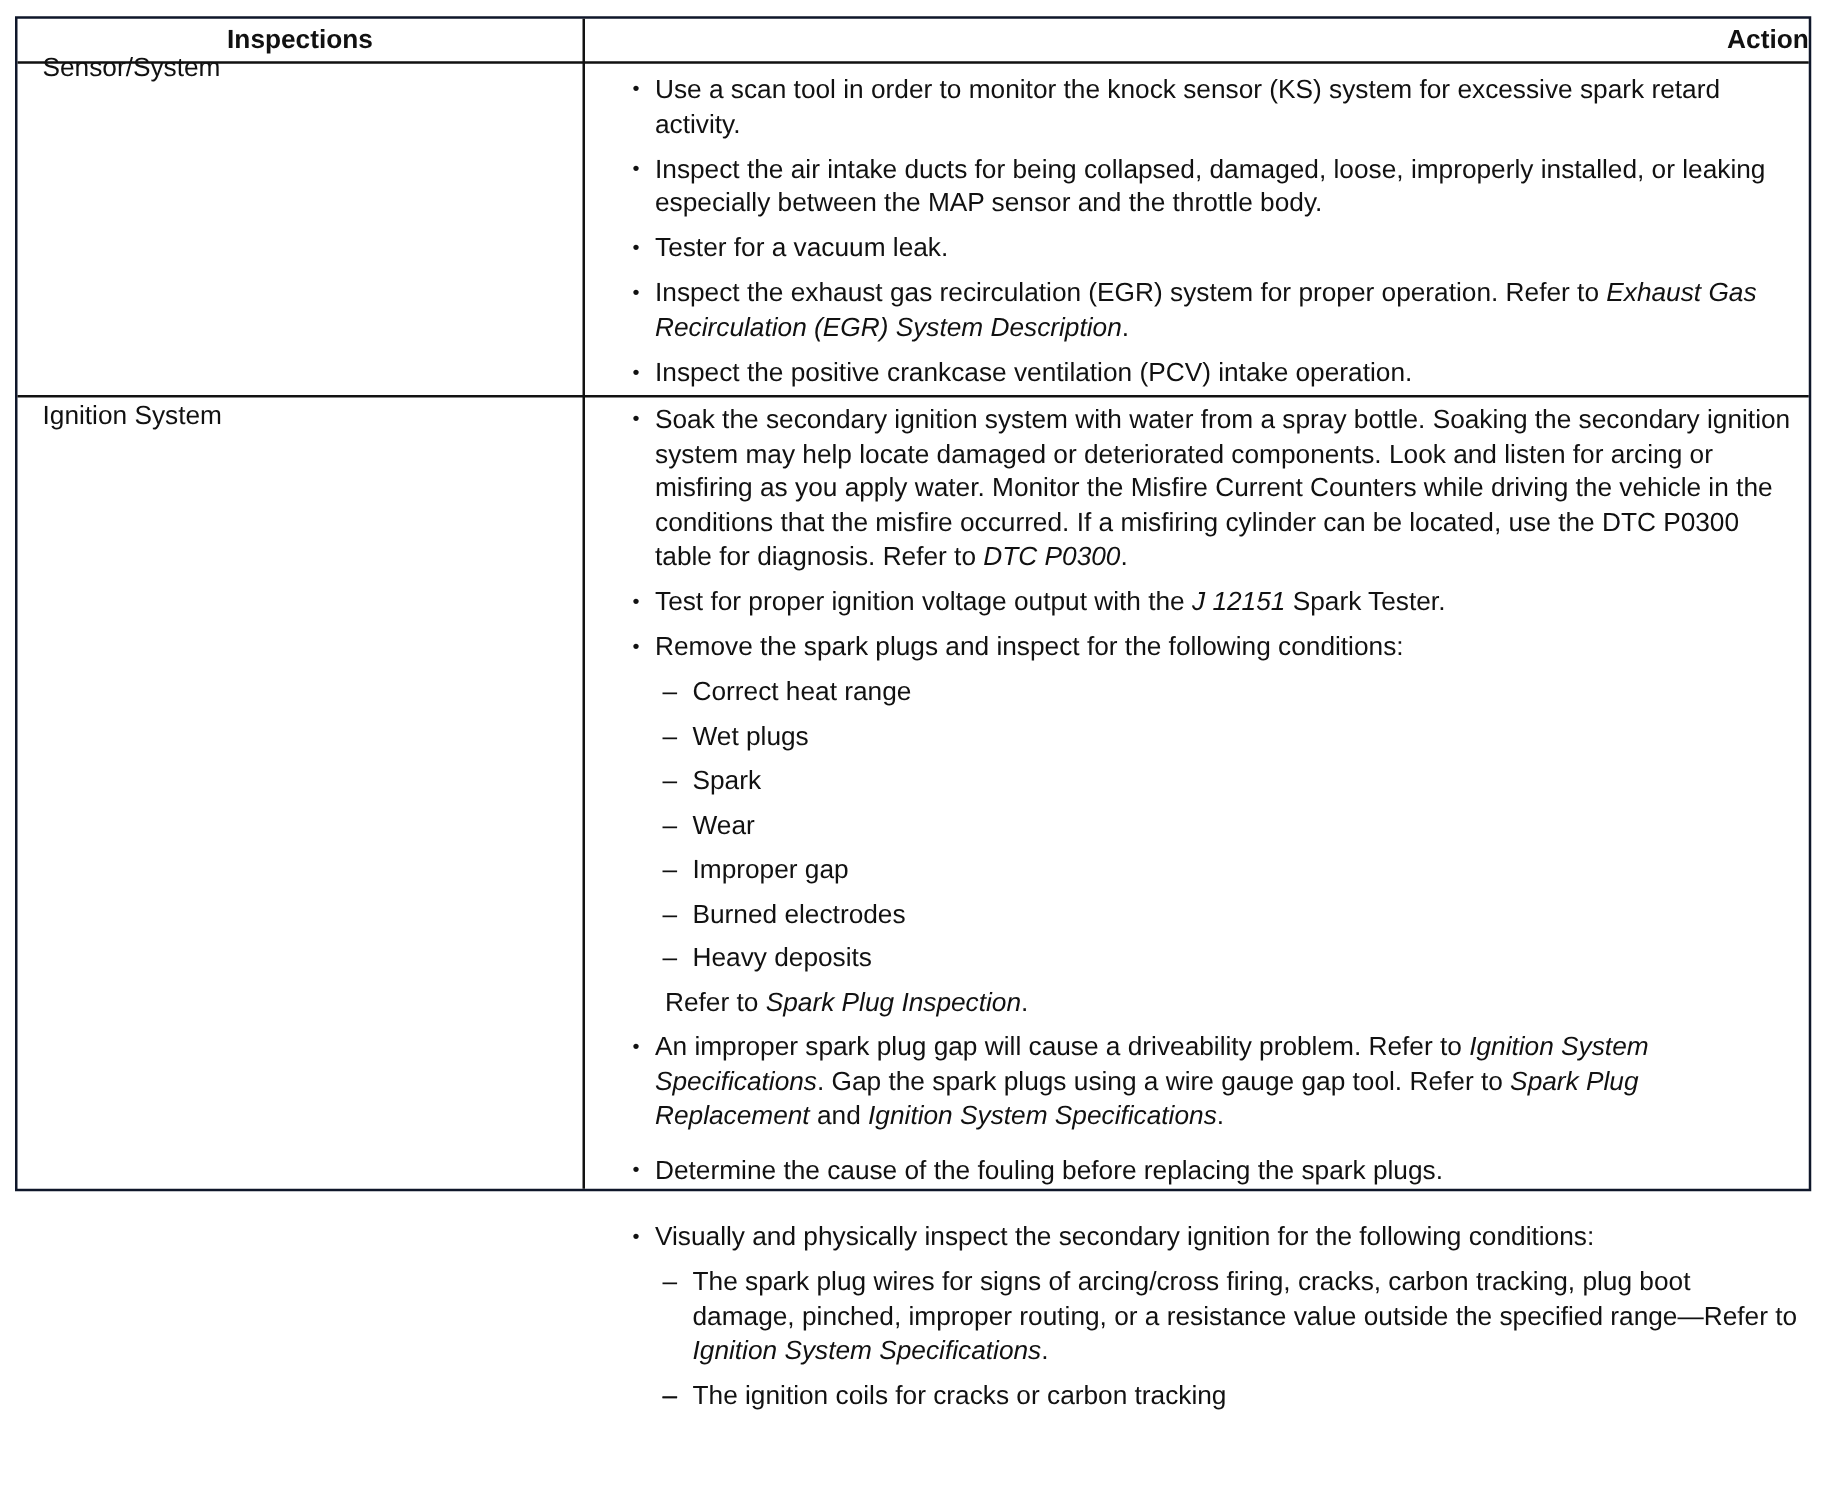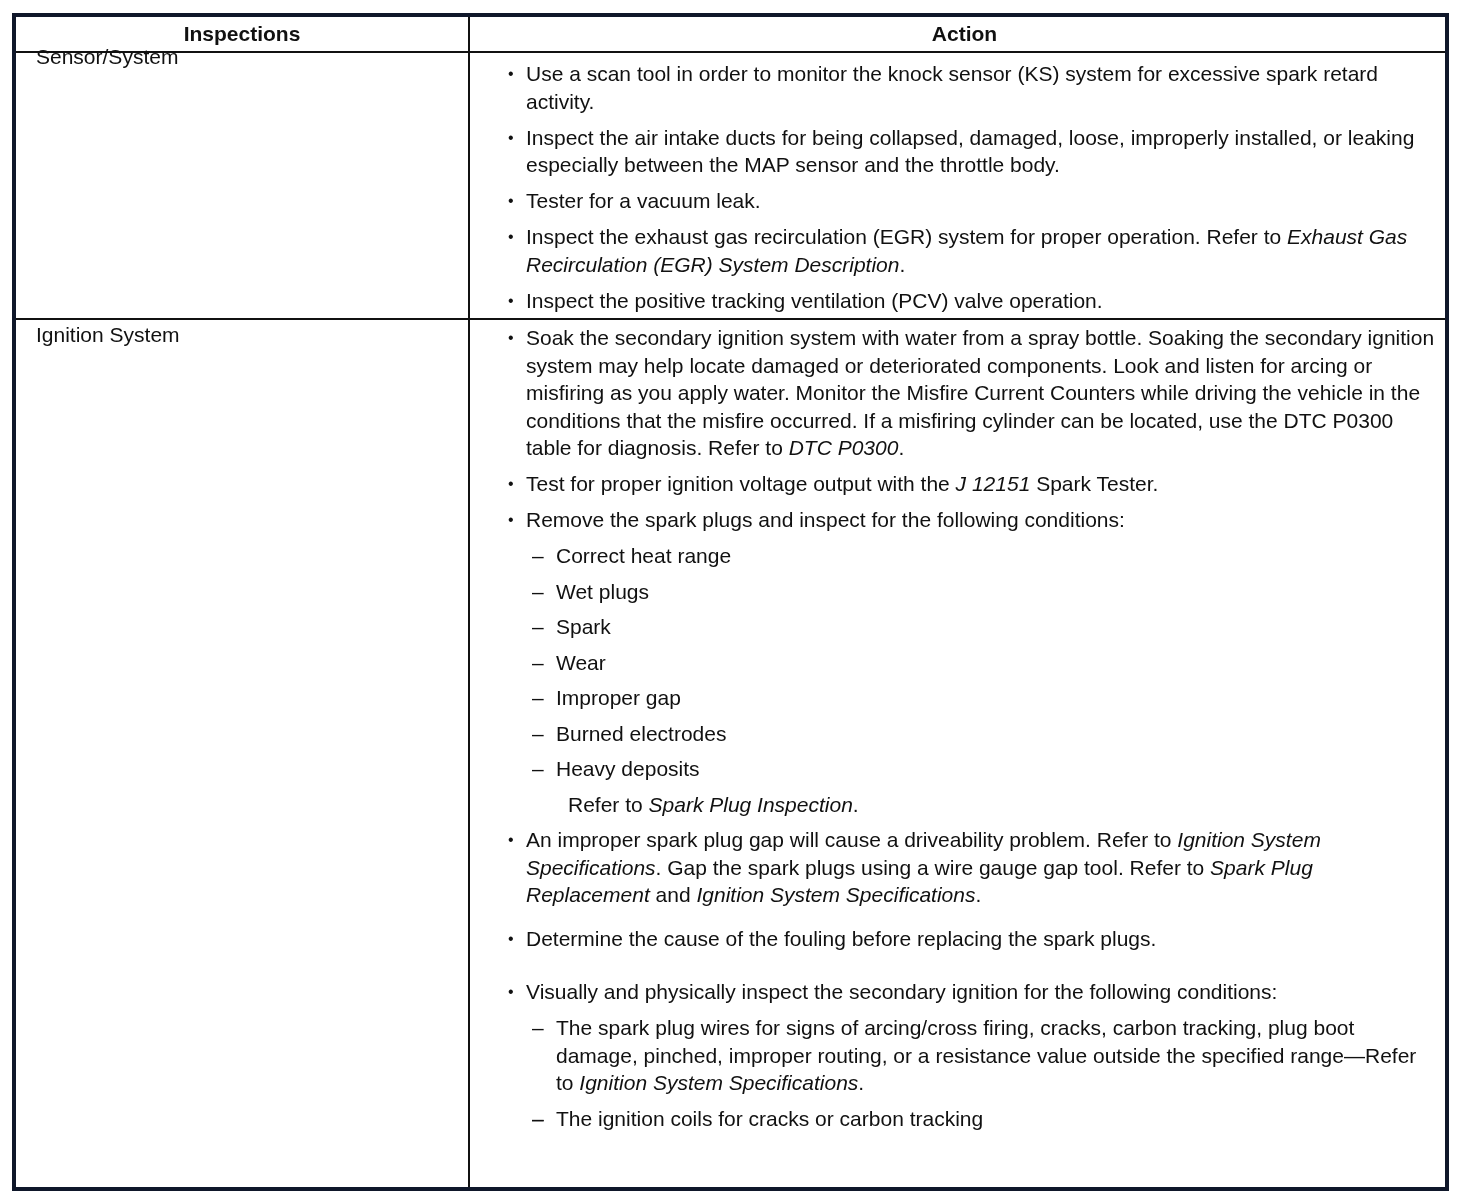--- a/index.html
+++ b/index.html
@@ -1,50 +1,50 @@
 <!DOCTYPE html>
 <html><head>
 <meta charset="utf-8">
 <style>
   html, body { margin:0; padding:0; background:#ffffff; }
   body { width:1472px; height:1204px; position:relative; overflow:hidden;
          font-family:"Liberation Sans", "DejaVu Sans", sans-serif; color:#111; }
-  .tbl { position:absolute; left:12px; top:13px; width:1437px; height:1178px;
-         border:4px solid #0f172a; box-sizing:border-box; }
+  .tbl { position:absolute; left:12px; top:13px; width:1437px; height:940px;
+         border:2px solid #0f172a; box-sizing:border-box; }
   .vline { position:absolute; left:452px; top:0; bottom:0; border-left:2px solid #111; }
   .hline { position:absolute; left:0; right:0; border-top:2px solid #111; }
   .hdr { position:absolute; top:0; height:34px; line-height:34px; text-align:center;
          font-weight:bold; font-size:21px; }
   .hdr.insp { left:0; width:452px; }
-  .hdr.act { left:468px; right:0; }
+  .hdr.act { left:468px; right:0;text-align:right; }
   .cell-label { position:absolute; left:20px; font-size:21px; }
   .actions { position:absolute; left:454px; right:0; font-size:21px; line-height:27.5px; }
   .item { position:relative; padding-left:56px; padding-right:8px; margin-bottom:8.5px; }
   .item .bullet { position:absolute; left:38px; top:0; font-size:16px; }
   .sub { position:relative; padding-left:86px; padding-right:8px; margin-bottom:8px; }
   .sub .dash { position:absolute; left:62px; top:0; }
-  .note { padding-left:98px; margin-bottom:8px; }
+  .note { padding-left:64px; margin-bottom:8px; }
   i { font-style:italic; }
 </style>
 </head>
 <body>
 
 <div class="tbl">
   <div class="vline"></div>
   <div class="hdr insp">Inspections</div>
   <div class="hdr act">Action</div>
   <div class="hline" style="top:34px"></div>
 
   <div class="cell-label" style="top:28px">Sensor/System</div>
   <div class="actions" style="top:43px">
     <div class="item"><span class="bullet">•</span><span>Use a scan tool in order to monitor the knock sensor (KS) system for excessive spark retard activity.</span></div>
     <div class="item"><span class="bullet">•</span><span>Inspect the air intake ducts for being collapsed, damaged, loose, improperly installed, or leaking especially between the MAP sensor and the throttle body.</span></div>
     <div class="item"><span class="bullet">•</span><span>Tester for a vacuum leak.</span></div>
     <div class="item"><span class="bullet">•</span><span>Inspect the exhaust gas recirculation (EGR) system for proper operation. Refer to </span><i>Exhaust Gas Recirculation (EGR) System Description</i><span>.</span></div>
-    <div class="item"><span class="bullet">•</span><span>Inspect the positive tracking ventilation (PCV) valve operation.</span></div>
+    <div class="item"><span class="bullet">•</span><span>Inspect the positive crankcase ventilation (PCV) intake operation.</span></div>
   </div>
   <div class="hline" style="top:301px"></div>
 
   <div class="cell-label" style="top:306px">Ignition System</div>
   <div class="actions" style="top:307px">
     <div class="item"><span class="bullet">•</span><span>Soak the secondary ignition system with water from a spray bottle. Soaking the secondary ignition system may help locate damaged or deteriorated components. Look and listen for arcing or misfiring as you apply water. Monitor the Misfire Current Counters while driving the vehicle in the conditions that the misfire occurred. If a misfiring cylinder can be located, use the DTC P0300 table for diagnosis. Refer to </span><i>DTC P0300</i><span>.</span></div>
     <div class="item"><span class="bullet">•</span><span>Test for proper ignition voltage output with the </span><i>J 12151</i><span> Spark Tester.</span></div>
     <div class="item"><span class="bullet">•</span><span>Remove the spark plugs and inspect for the following conditions:</span></div>
     <div class="sub"><span class="dash">–</span><span>Correct heat range</span></div>
     <div class="sub"><span class="dash">–</span><span>Wet plugs</span></div>

